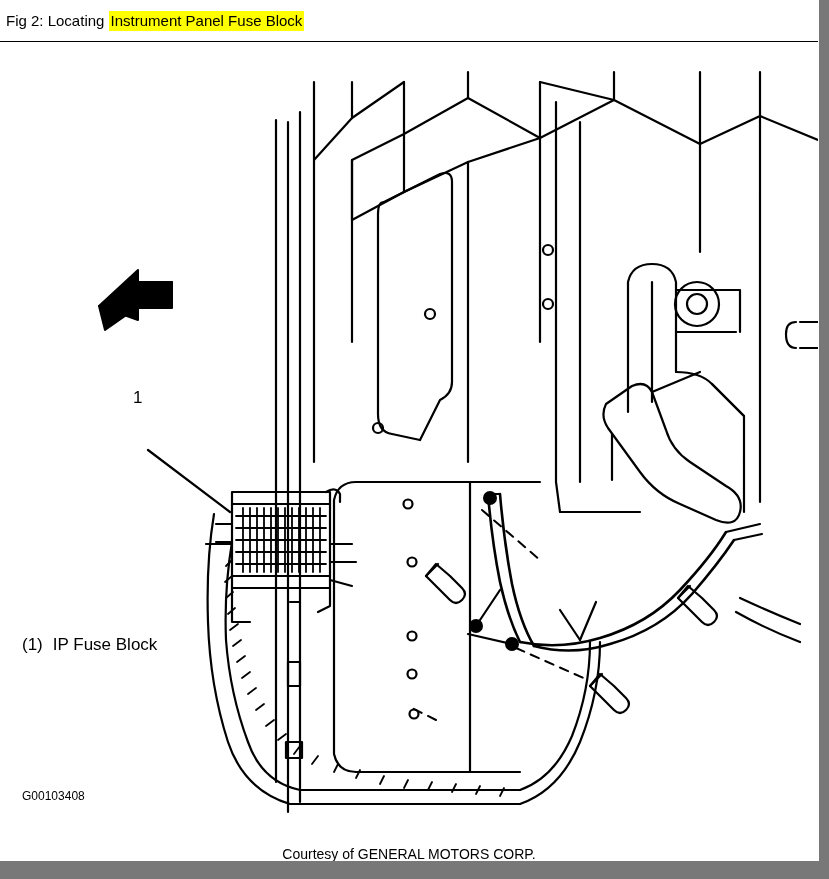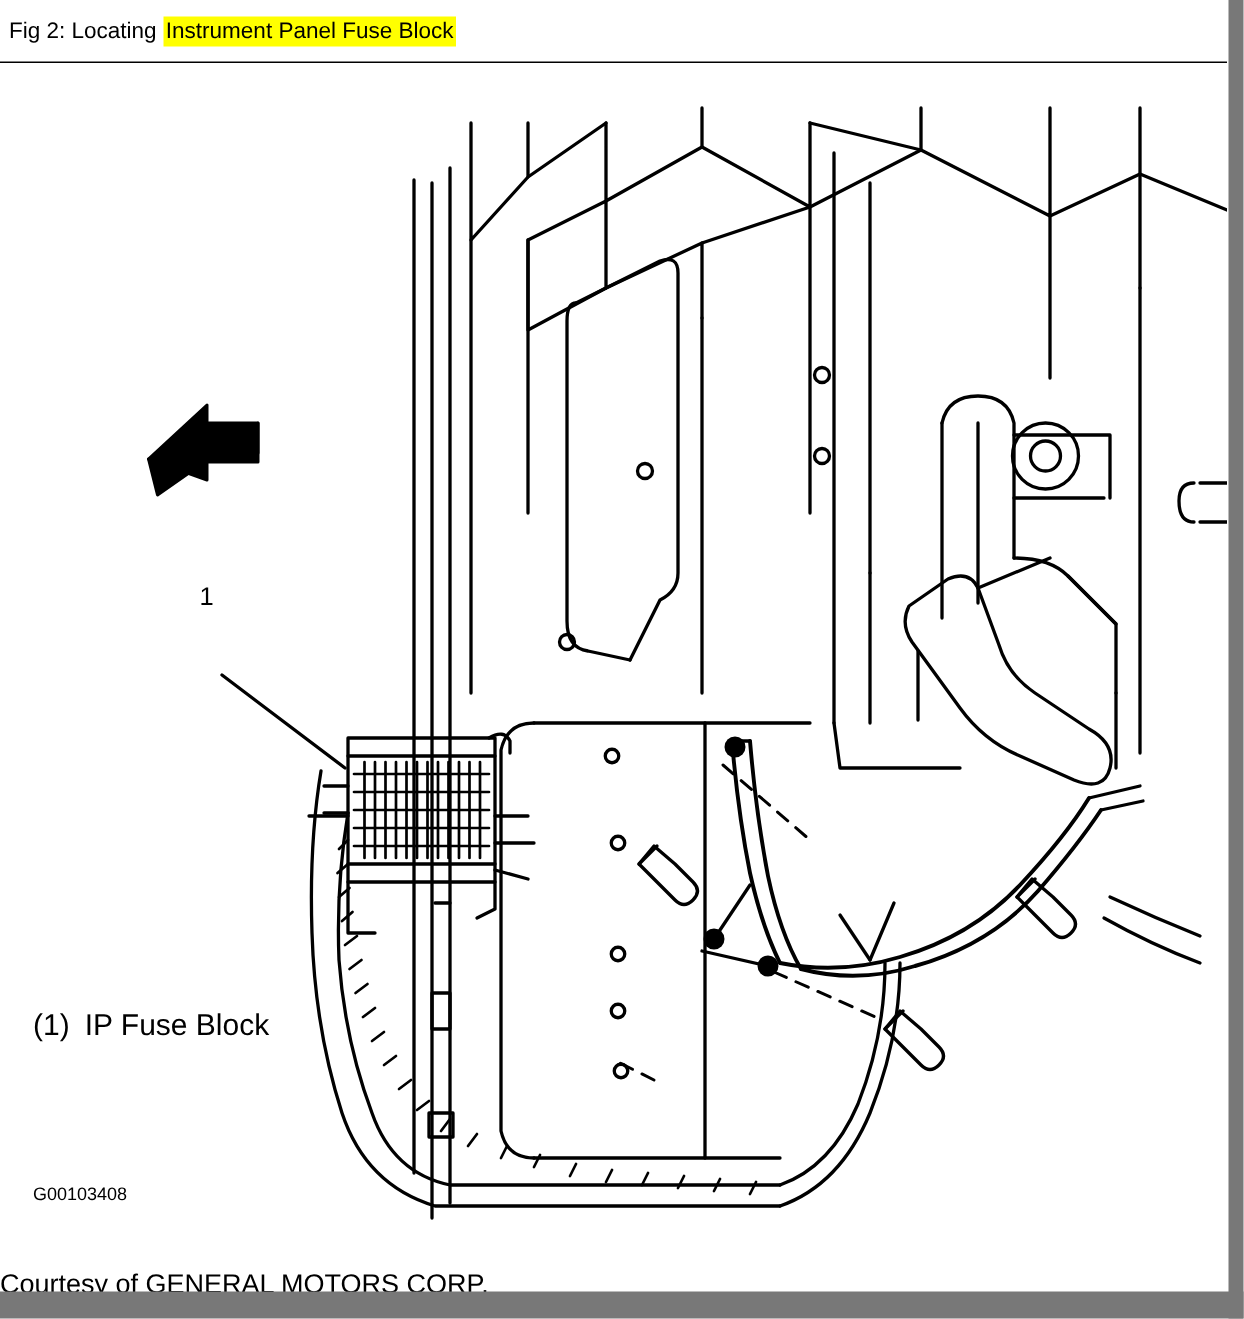--- a/index.html
+++ b/index.html
@@ -95,39 +95,40 @@
   .callout-number {
     position: absolute;
     left: 133px;
     top: 388px;
     font-size: 17px;
     color: #000000;
   }
   .legend {
     position: absolute;
     left: 22px;
-    top: 673px;
-    font-size: 20px;
+    top: 635px;
+    font-size: 17px;
     color: #000000;
     white-space: nowrap;
   }
   .legend .legend-num { margin-right: 10px; }
   .fig-code {
     position: absolute;
     left: 22px;
     top: 789px;
     font-size: 12px;
     color: #000000;
   }
   .courtesy {
     position: absolute;
     left: 0;
     top: 846px;
     width: 818px;
-    font-size: 18px;
+    text-align: center;
+    font-size: 14px;
     color: #000000;
   }
 </style>
 </head>
 <body>
 
 <div id="page">
 
   <div class="title-bar">
     <span class="title-prefix">Fig 2: Locating </span><span class="title-highlight">Instrument Panel Fuse Block</span>

